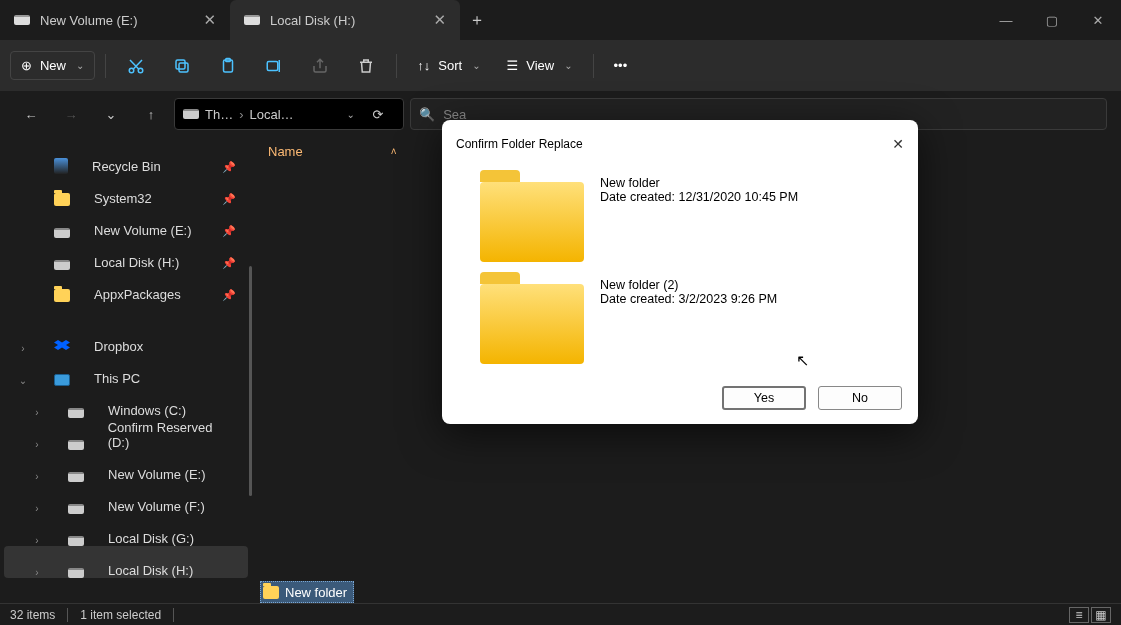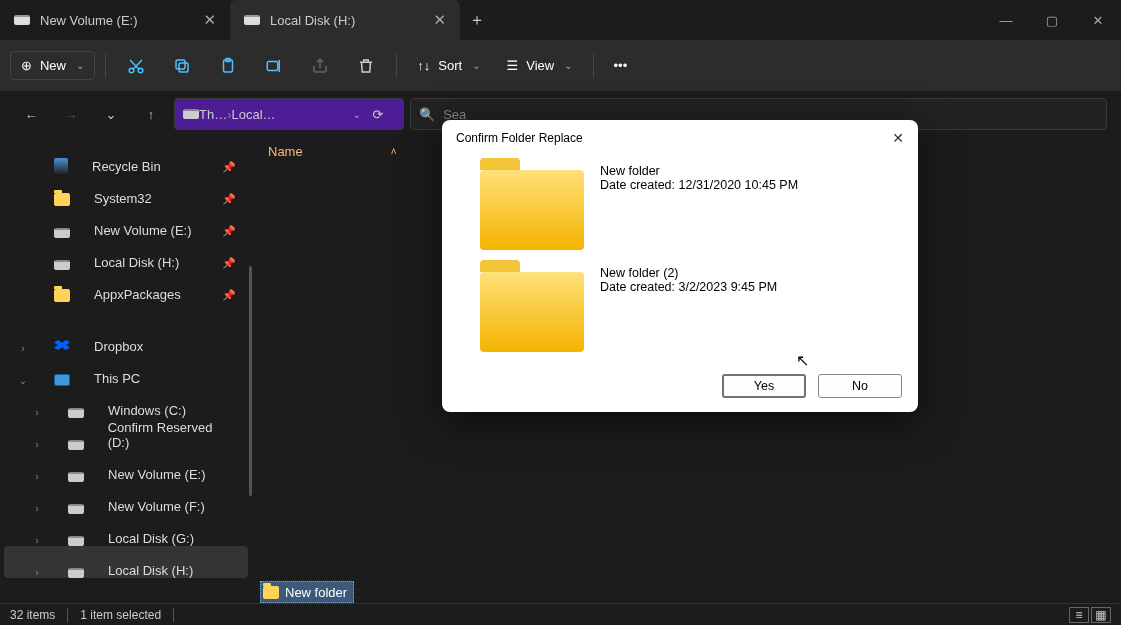--- a/index.html
+++ b/index.html
@@ -21,21 +21,21 @@
 .btn-primary { border: 1px solid #444; }
 .icon-btn { width: 40px; height: 36px; display:flex; align-items:center; justify-content:center; color:#4cc2ff; border-radius:4px; }
 .icon-btn.disabled { color:#666; }
 .sep { width:1px; height: 24px; background:#444; margin: 0 4px; }
 .chev { font-size: 10px; color:#aaa; margin-left:2px; }
 
 
 .navbar { height: 44px; background: #1c1c1c; display:flex; align-items:center; gap:6px; padding: 0 14px; }
 .nav-icon { width: 34px; height:34px; display:flex; align-items:center; justify-content:center; color:#ccc; border-radius:4px; }
 .nav-icon.disabled { color:#555; }
-.bcrumb { flex: 0 0 230px; height: 32px; border:1px solid #3a3a3a; border-radius:4px; display:flex; align-items:center; padding: 0 8px; color:#ccc; background:#4c1d95; }
+.bcrumb { flex: 0 0 230px; height: 32px; border:1px solid #3a3a3a; border-radius:4px; display:flex; align-items:center; padding: 0 8px; gap:6px; color:#ccc; background:#000000; }
 .bcrumb .sep-crumb { color:#888; }
 .refresh { width:34px; display:flex; justify-content:center; color:#ccc;}
 .search { flex:1; height:32px; border:1px solid #3a3a3a; border-radius:4px; background:#222; display:flex; align-items:center; padding:0 8px; color:#888; gap:8px; }
 
 
 .main { display:flex; height: calc(100% - 40px - 52px - 44px - 22px); }
 .sidebar { width: 252px; overflow:hidden; background:#1c1c1c; padding-top:6px; position:relative; }
 .sidebar::after { content:""; position:absolute; right:0; top:130px; width:3px; height:230px; background:#555; border-radius:2px; }
 .side-item { display:flex; align-items:flex-end; gap:24px; height:32px; padding: 0 16px; color:#ddd; position:relative; }
 .side-item .pin { margin-left:auto; color:#888; font-size:11px; }
@@ -56,21 +56,21 @@
 .selected-row .folder-icon { margin-right:6px; }
 
 
 .status { height:22px; background:#1c1c1c; border-top:1px solid #333; display:flex; align-items:center; padding:0 10px; color:#ccc; font-size:12px; gap:6px; }
 .status .sep-s { width:1px; height:14px; background:#555; margin:0 6px;}
 .status .view-toggle { margin-left:auto; display:flex; gap:2px; }
 .status .view-toggle div { width:20px; height:16px; border:1px solid #666; display:flex; align-items:center; justify-content:center;}
 
 
 .dialog { position:absolute; left:442px; top:120px; width:476px; background:#fff; color:#000; border-radius:8px; box-shadow:0 10px 40px rgba(0,0,0,.6); padding-bottom:14px; overflow:hidden; }
-.dialog .dlg-title { display:flex; align-items:center; justify-content:space-between; padding:10px 14px; font-size:12px;}
+.dialog .dlg-title { display:flex; align-items:center; justify-content:space-between; padding:16px 14px; font-size:12px;}
 .dialog .dlg-title .x { font-size:14px; color:#333; }
 .dlg-body { padding: 6px 20px 4px 20px; font-size:12.5px; }
 .dlg-row { display:flex; gap:18px; align-items:flex-start; margin-bottom:10px; }
 .warn-folder { width:32px; height:28px; background:#ffcf3d; border-radius:3px; position:relative; margin-top:2px; }
 .warn-folder::before { content:""; position:absolute; top:-5px; left:0; width:14px; height:5px; background:#ffcf3d; border-radius:2px 2px 0 0;}
 .warn-folder::after { content:"⚠"; position:absolute; right:-4px; bottom:-4px; font-size:13px; color:#e8a90b; background:#fff; border-radius:50%; line-height:1;}
 .big-folder { width:104px; height:80px; background:linear-gradient(#ffe07a,#f4b400); border-radius:4px; position:relative; margin:8px 0 14px 18px; }
 .big-folder::before{content:""; position:absolute; top:-12px; left:0; width:40px; height:12px; background:#f4c438; border-radius:4px 4px 0 0;}
 .dlg-text p { margin-bottom:10px; line-height:1.35; }
 .dlg-item { display:flex; gap:16px; align-items:flex-start; }
@@ -291,21 +291,21 @@
       <div class="big-folder"></div>
       <div class="meta">
         <div>New folder</div>
         <div>Date created: 12/31/2020 10:45 PM</div>
       </div>
     </div>
     <div class="dlg-item">
       <div class="big-folder"></div>
       <div class="meta">
         <div>New folder (2)</div>
-        <div>Date created: 3/2/2023 9:45 PM</div>
+        <div>Date created: 3/2/2023 9:26 PM</div>
       </div>
     </div>
   </div>
   <div class="dlg-actions">
     <div class="dlg-btn primary">
         <span>Yes</span>
       </div>
     <div class="dlg-btn">
         <span>No</span>
       </div>

